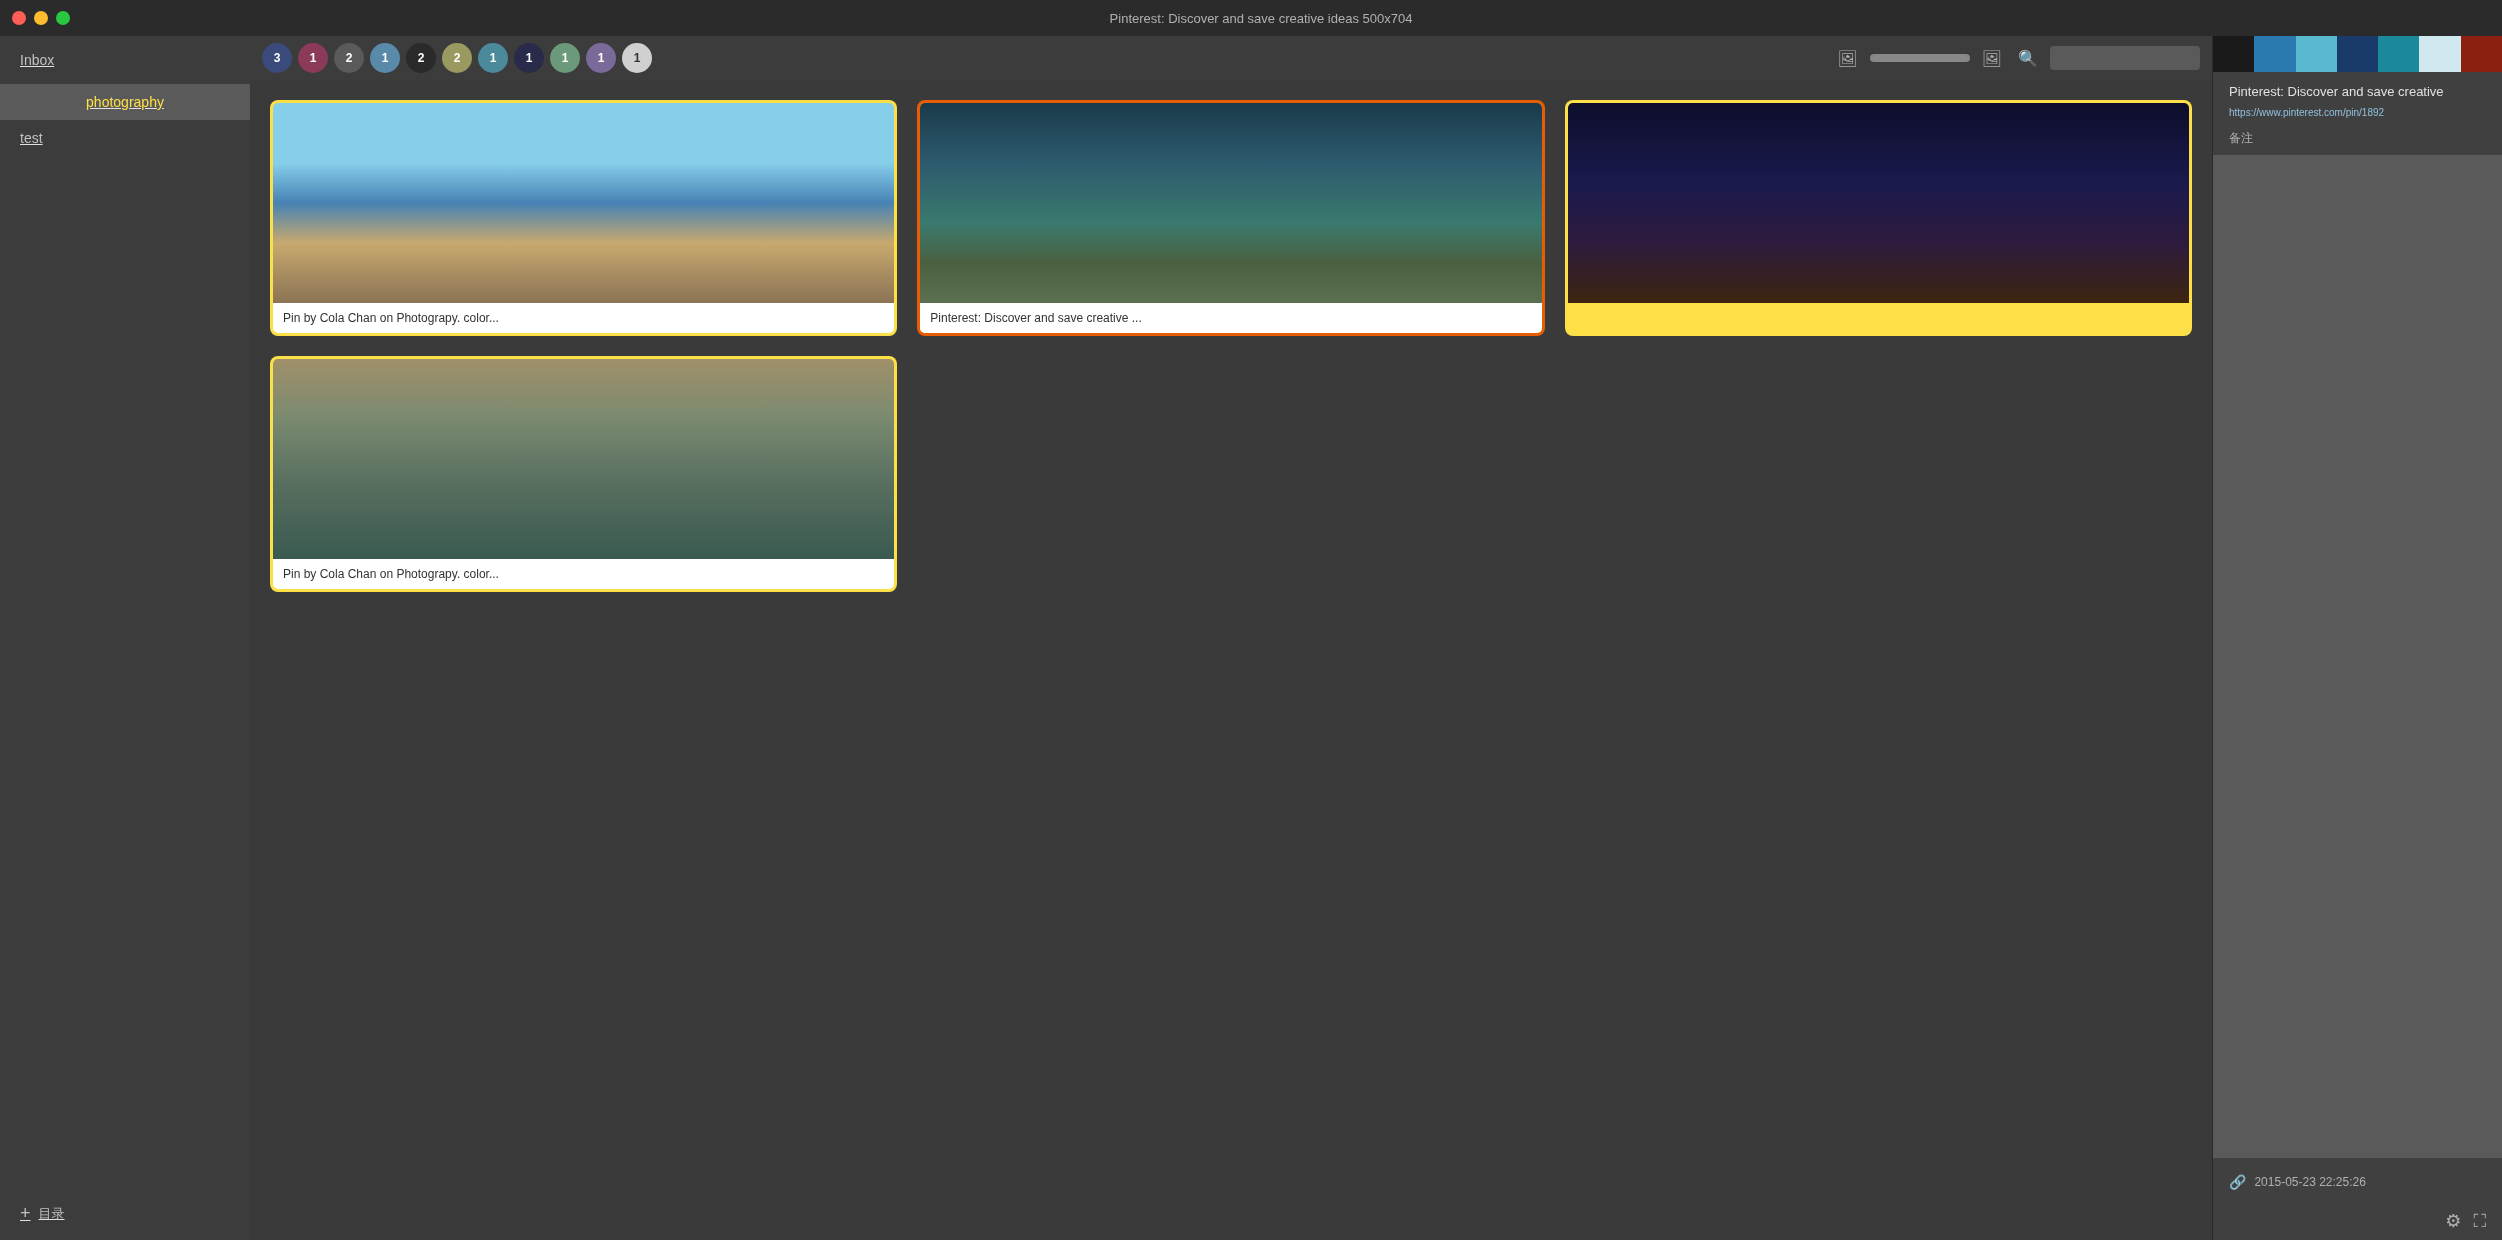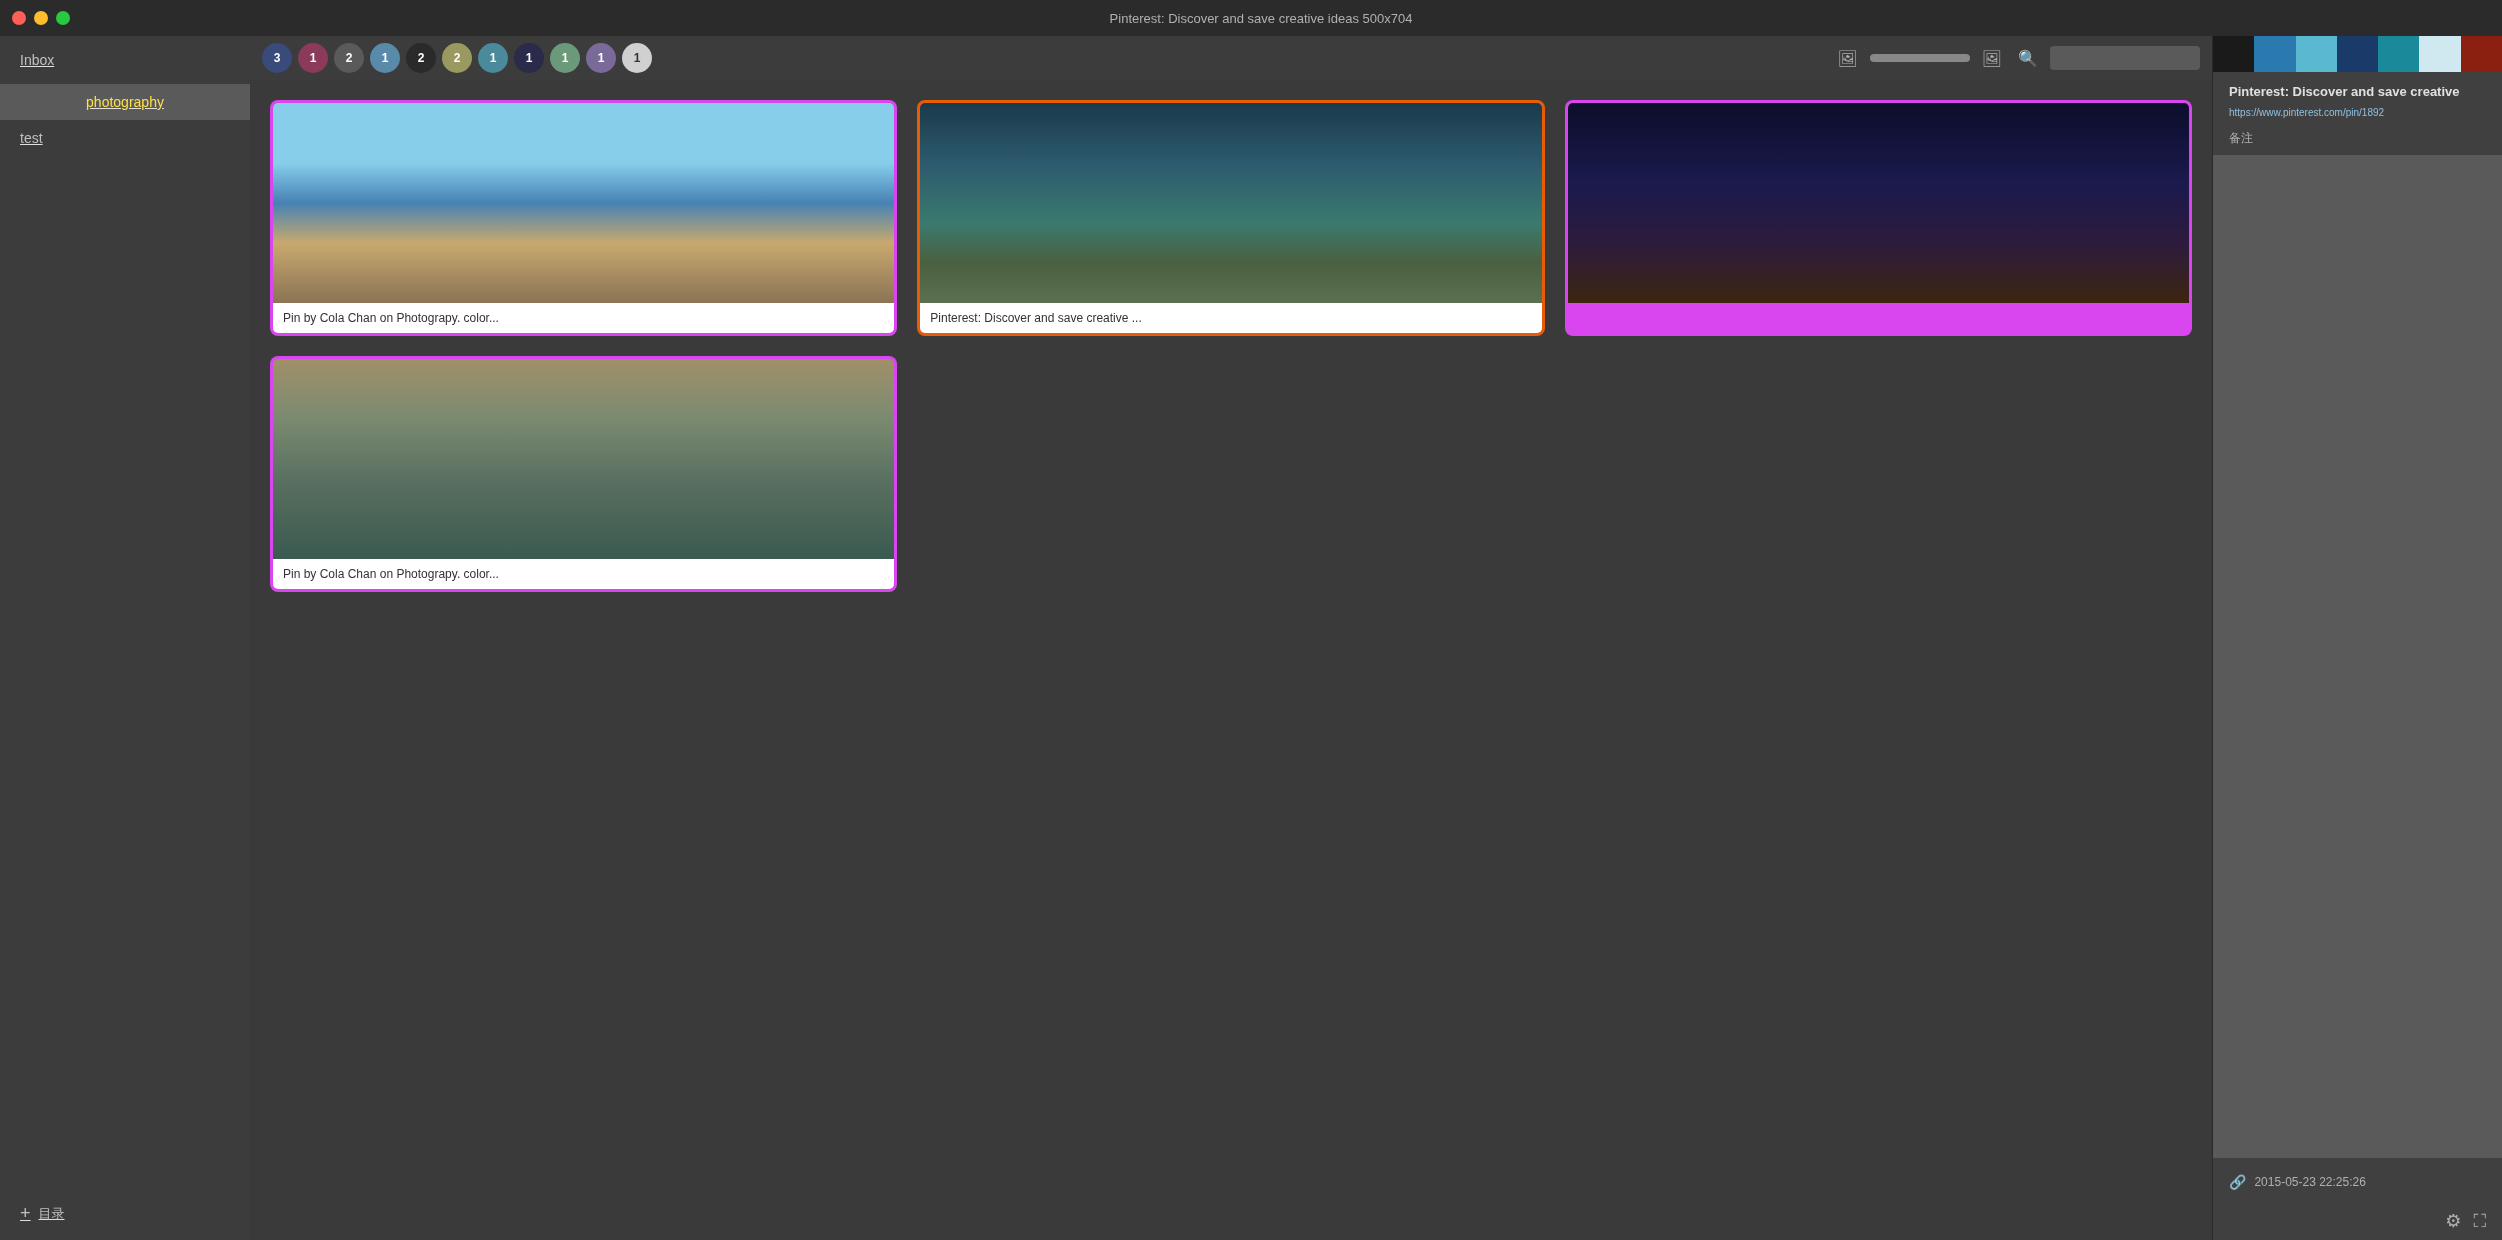--- a/index.html
+++ b/index.html
@@ -162,21 +162,21 @@
       flex: 1;
       overflow-y: auto;
       padding: 20px;
       display: grid;
       grid-template-columns: repeat(3, 1fr);
       gap: 20px;
       align-content: start;
     }
 
     .card {
-      background: #d946ef;
+      background: #fde047;
       border-radius: 8px;
       overflow: hidden;
       cursor: pointer;
       border: 3px solid transparent;
     }
     .card.selected {
       border-color: #e85d04;
     }
     .card-image {
       width: 100%;
@@ -224,21 +224,21 @@
       flex-shrink: 0;
     }
     .swatch {
       flex: 1;
       height: 100%;
     }
     .panel-title {
       padding: 12px 16px 4px;
       font-size: 13px;
       color: #e0e0e0;
-      font-weight: 700;
+      font-weight: 400;
     }
     .panel-url {
       padding: 4px 16px 8px;
       font-size: 10px;
       color: #90c0e0;
       word-break: break-all;
     }
     .panel-notes-label {
       padding: 4px 16px;
       font-size: 12px;

